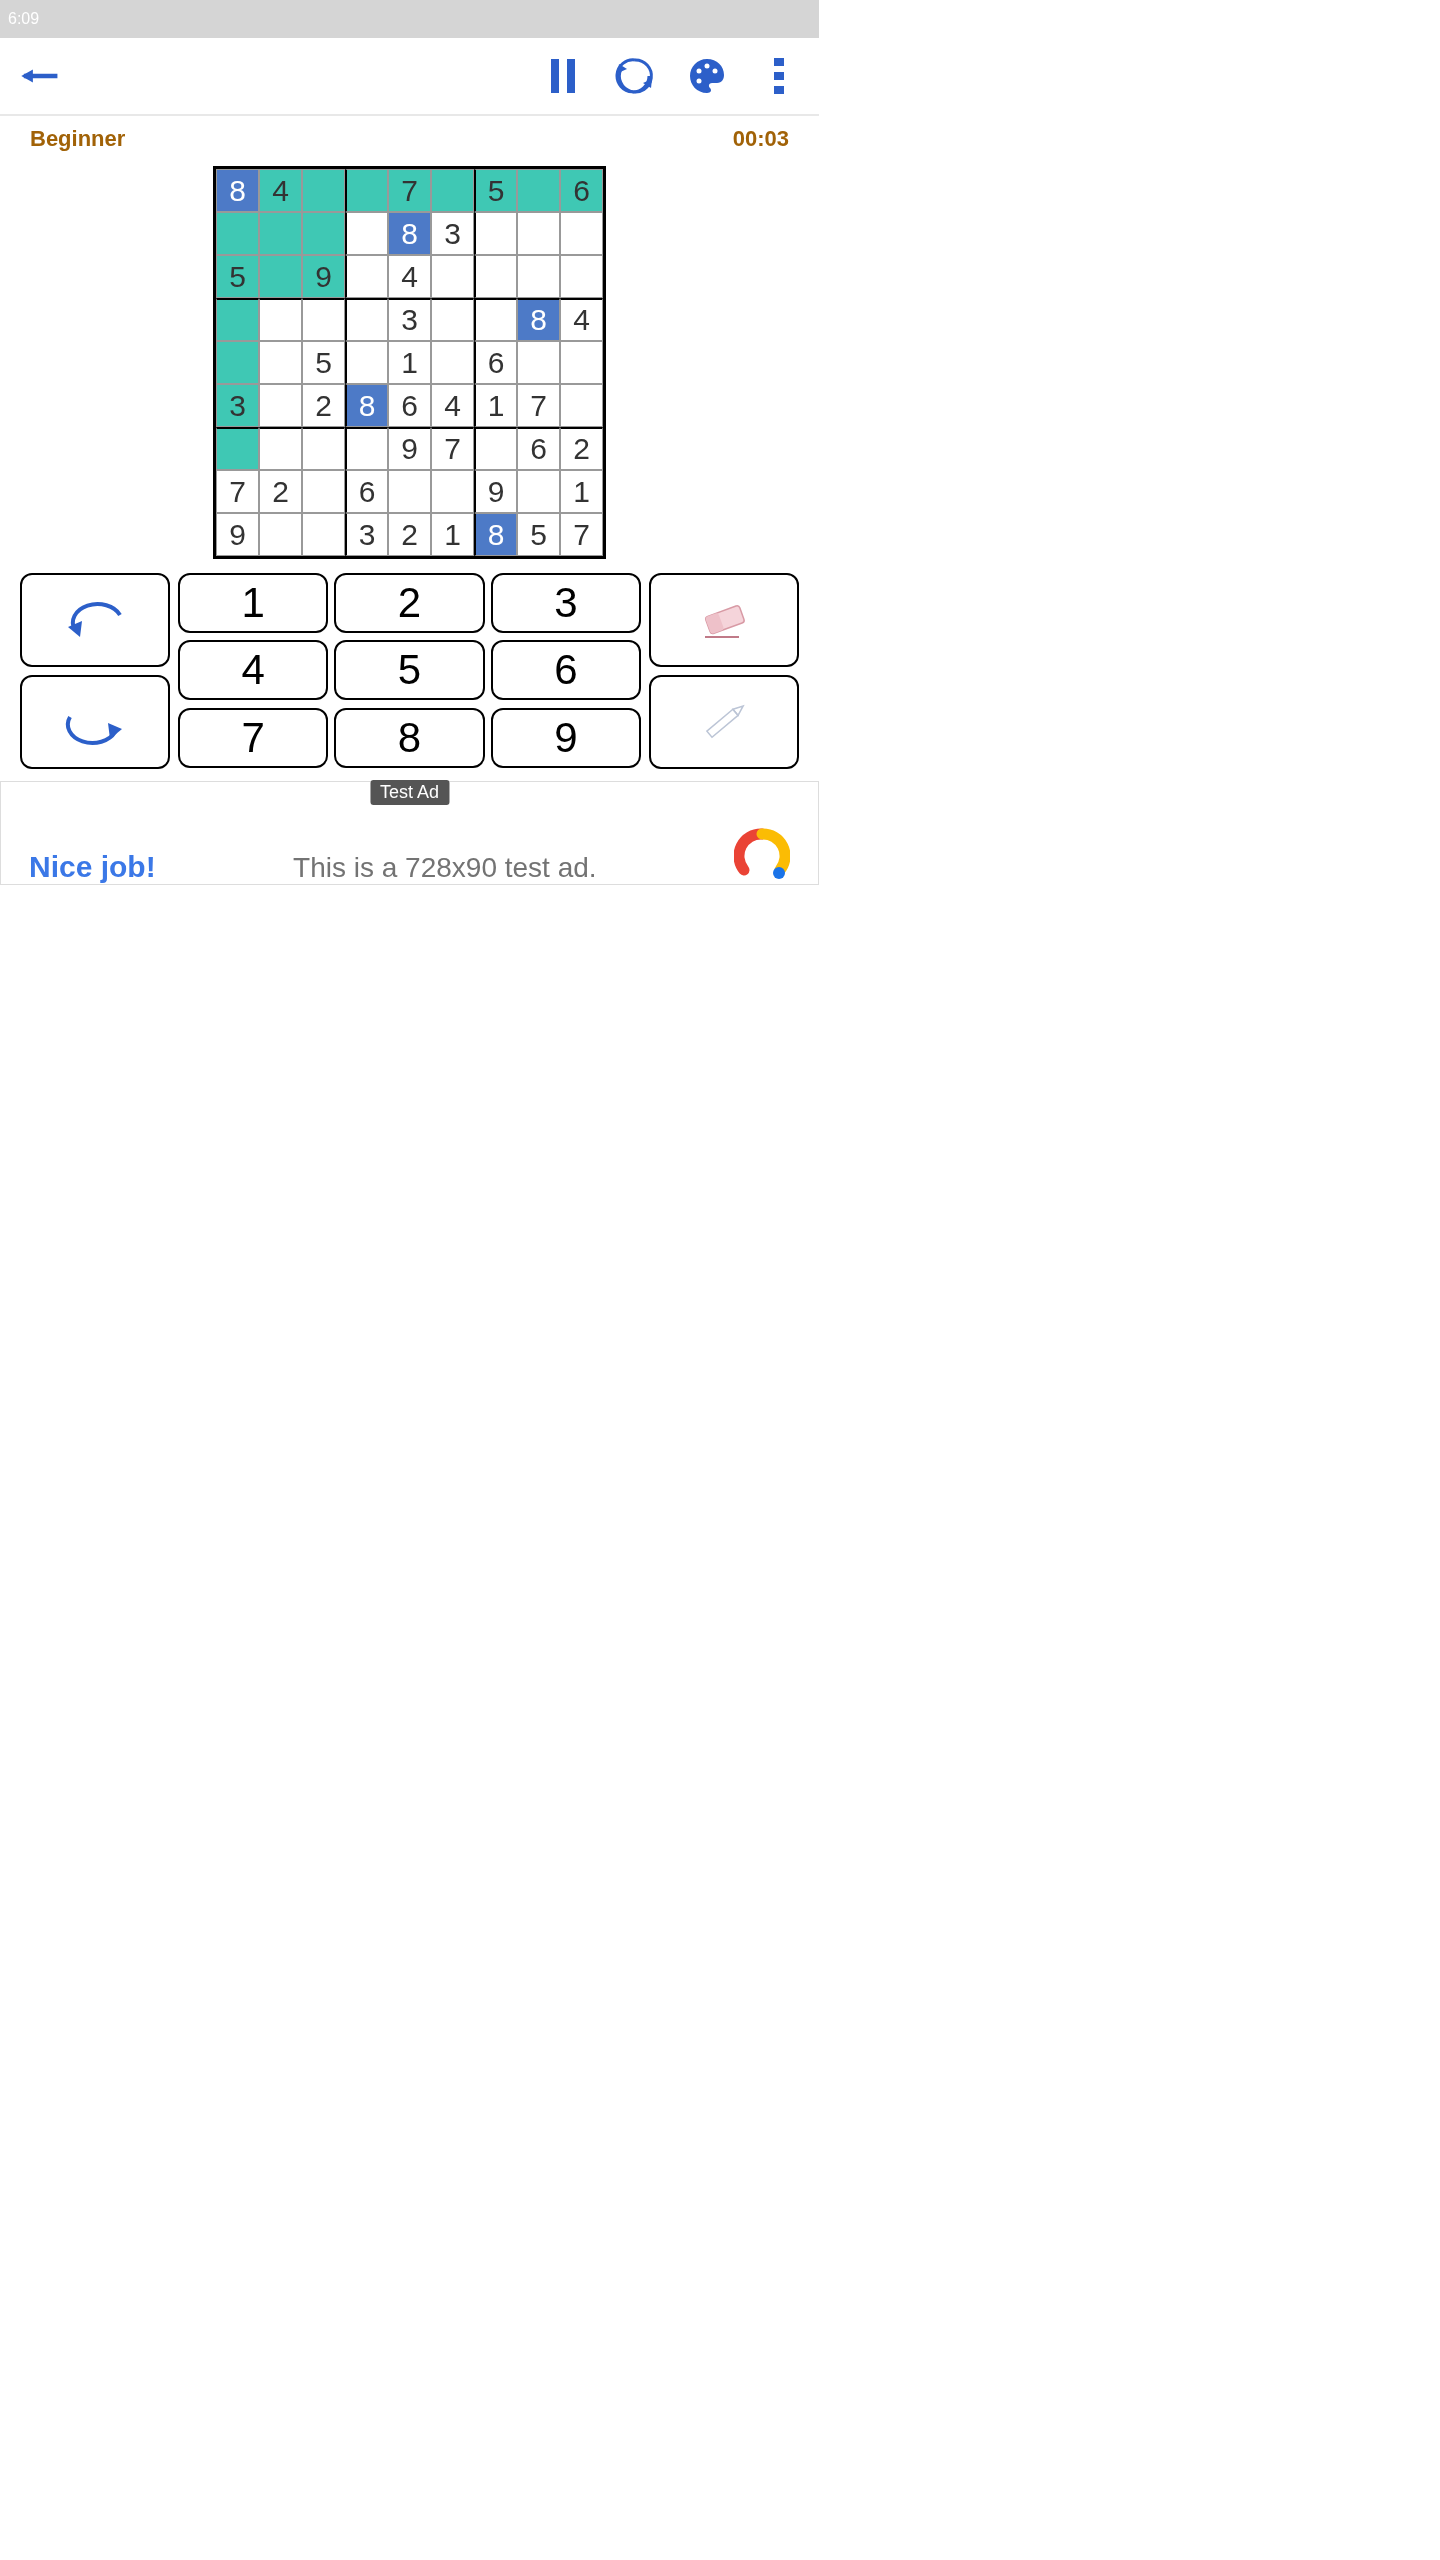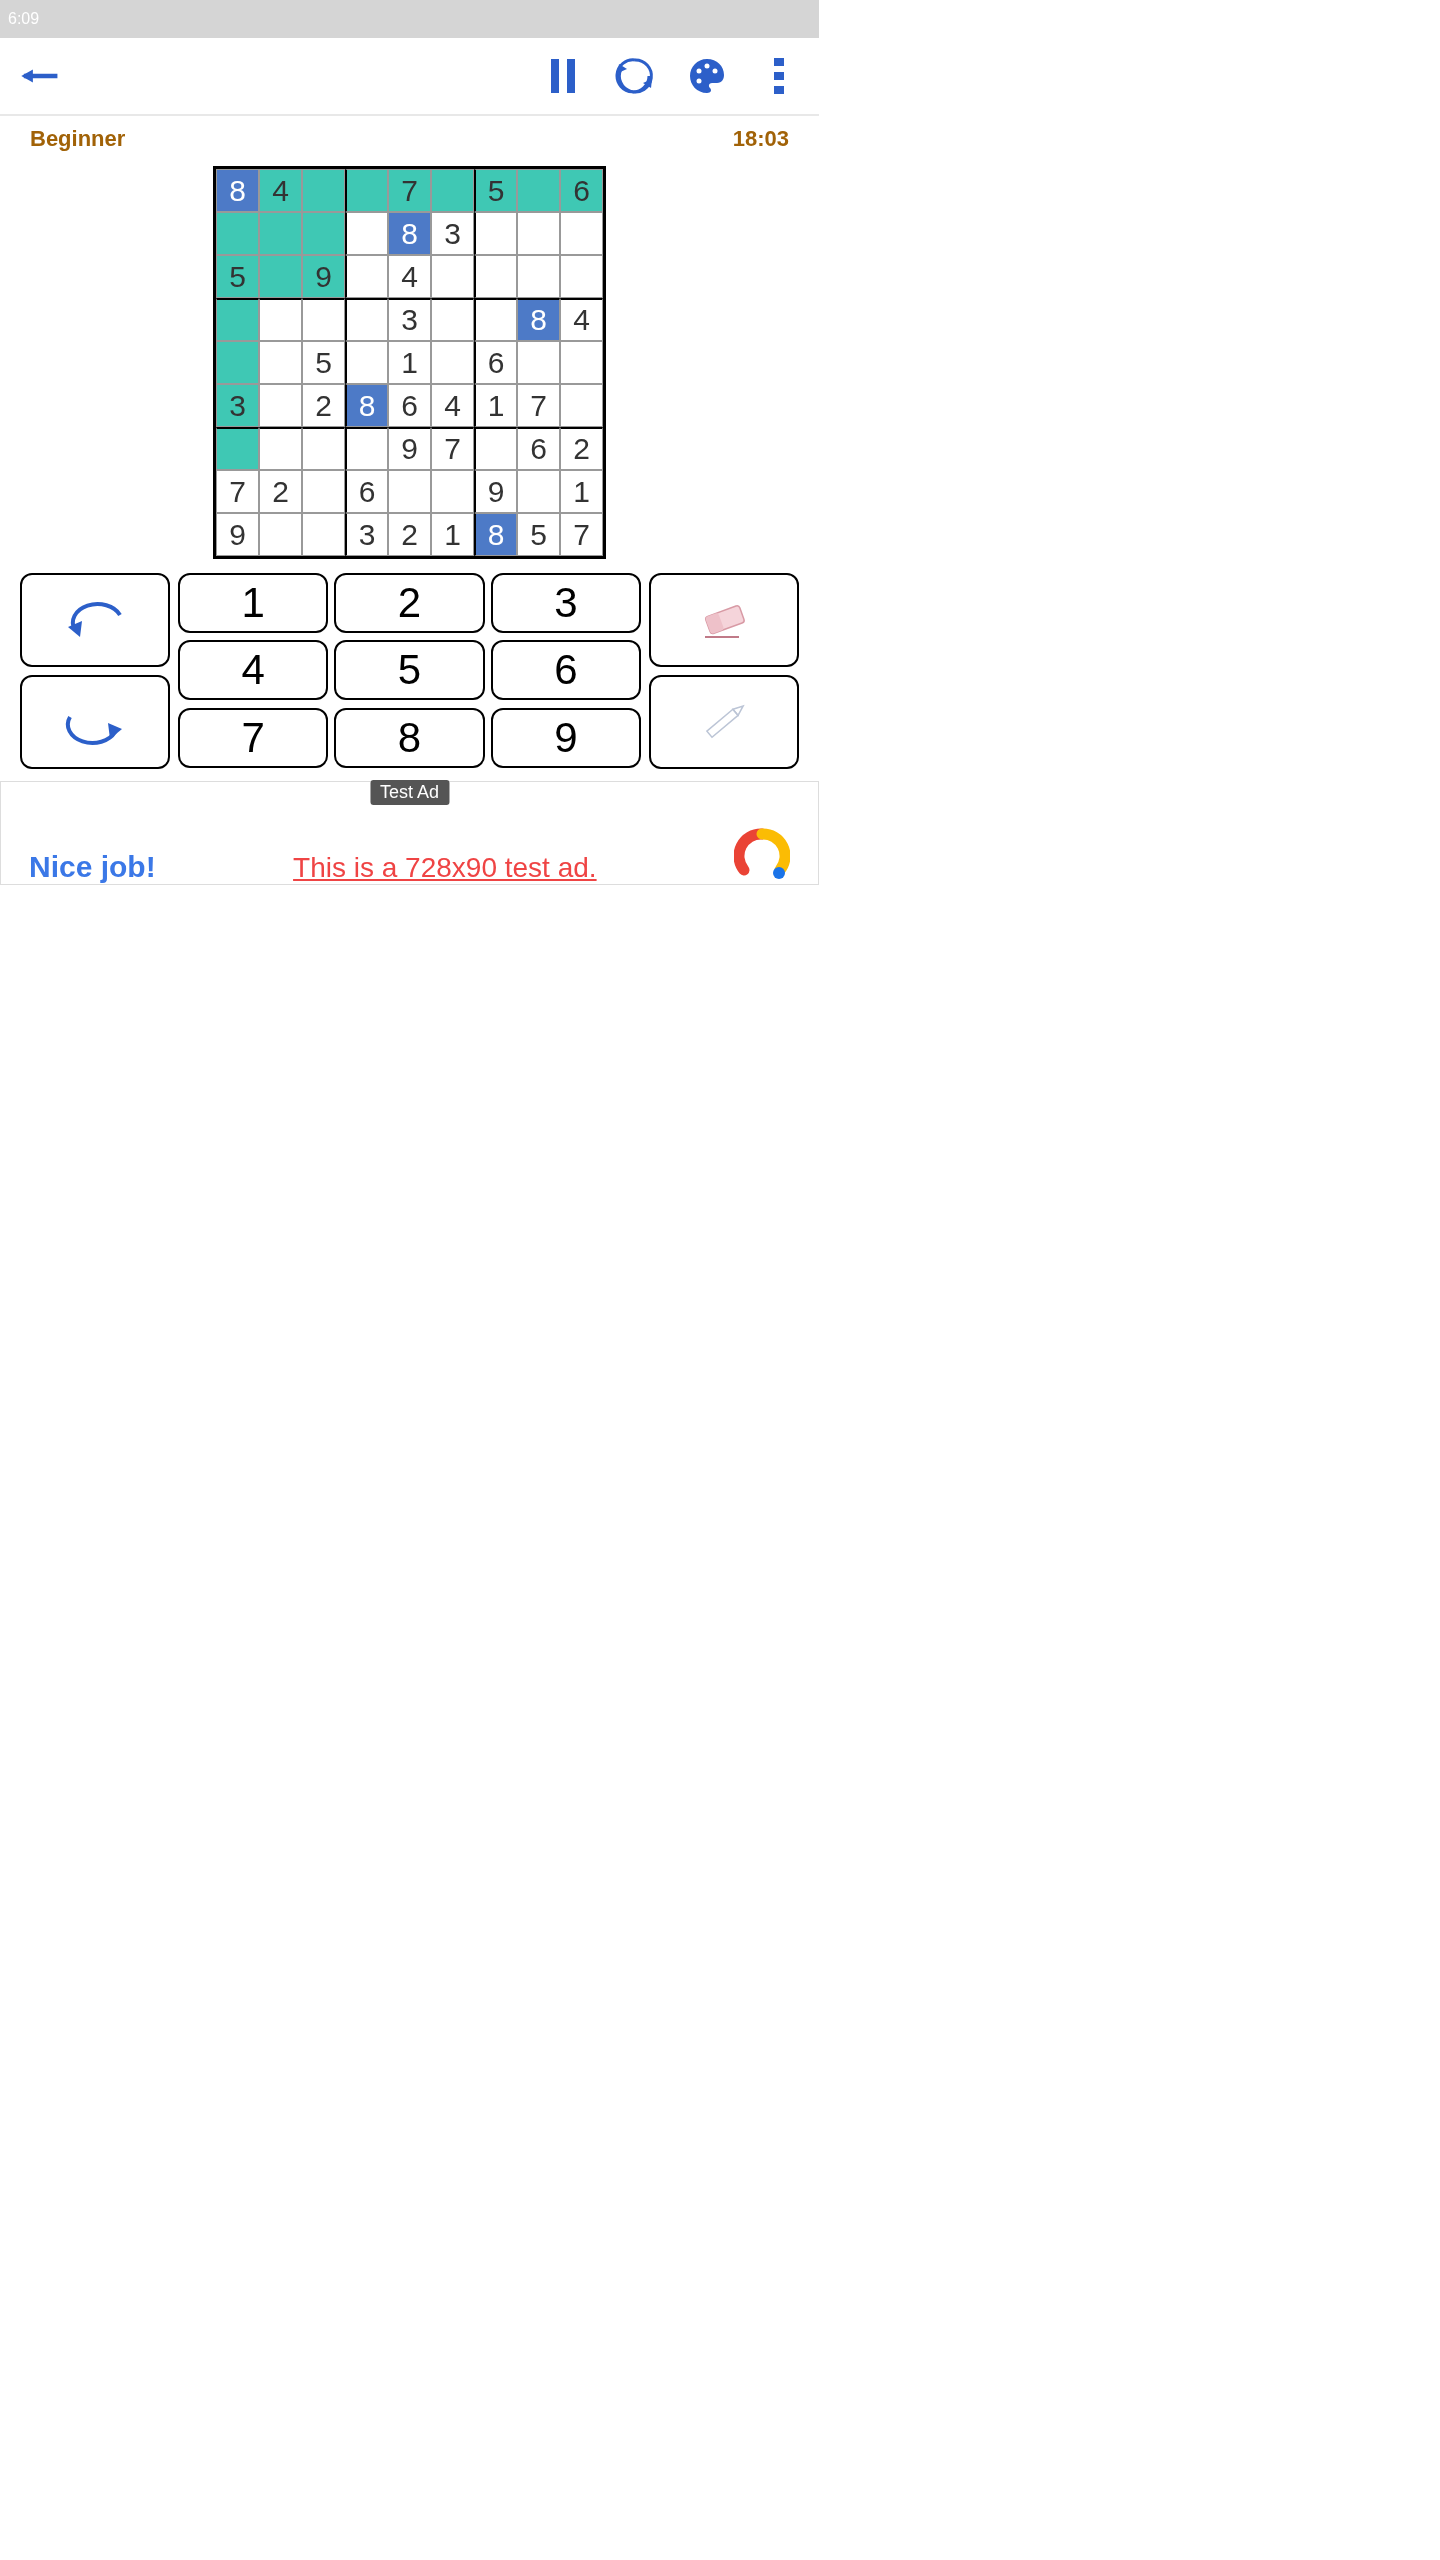--- a/index.html
+++ b/index.html
@@ -25,21 +25,21 @@
 .controls { display: flex; gap: 8px; padding: 8px 20px; margin-top: 6px; }
 .side-col { display: flex; flex-direction: column; gap: 8px; width: 150px; }
 .num-grid { flex: 1; display: grid; grid-template-columns: repeat(3, 1fr); grid-template-rows: repeat(3, 1fr); gap: 6px; }
 .btn { border: 2.5px solid #000; border-radius: 12px; background: #fff; display: flex; align-items: center; justify-content: center; font-size: 42px; font-weight: 500; cursor: pointer; height: 60px; }
 .side-btn { height: 94px; }
 .num-btn { height: 60px; }
 
 .ad-banner { margin-top: 4px; height: 104px; border: 1px solid #ddd; background: #fff; display: flex; align-items: flex-end; justify-content: space-between; padding: 0 28px; position: relative; }
 .ad-label { position: absolute; top: -2px; left: 50%; transform: translateX(-50%); background: #555; color: #fff; font-size: 18px; padding: 2px 10px; border-radius: 3px; }
 .ad-left { color: #3b78e7; font-size: 30px; font-weight: 700; }
-.ad-text { color: #ef4444; font-size: 28px; text-decoration: underline; }
+.ad-text { color: #737373; font-size: 28px; }
 .ad-logo { width: 56px; height: 56px; }
 </style>
 </head>
 <body>
 
 <div class="status-bar">
   <span>6:09</span>
 </div>
 
 <div class="app-bar">
@@ -80,21 +80,21 @@
         <rect x="0" y="0" width="10" height="8" fill="#2c5fc9"></rect>
         <rect x="0" y="14" width="10" height="8" fill="#2c5fc9"></rect>
         <rect x="0" y="28" width="10" height="8" fill="#2c5fc9"></rect>
       </svg>
     </div>
   </div>
 </div>
 
 <div class="info-row">
   <span>Beginner</span>
-  <span>18:03</span>
+  <span>00:03</span>
 </div>
 
 <div class="board-wrap">
   <div class="board" id="board">
       <div class="cell hl-teal hl-blue">8</div>
       <div class="cell hl-teal">4</div>
       <div class="cell hl-teal"></div>
       <div class="cell hl-teal bl"></div>
       <div class="cell hl-teal">7</div>
       <div class="cell hl-teal"></div>

